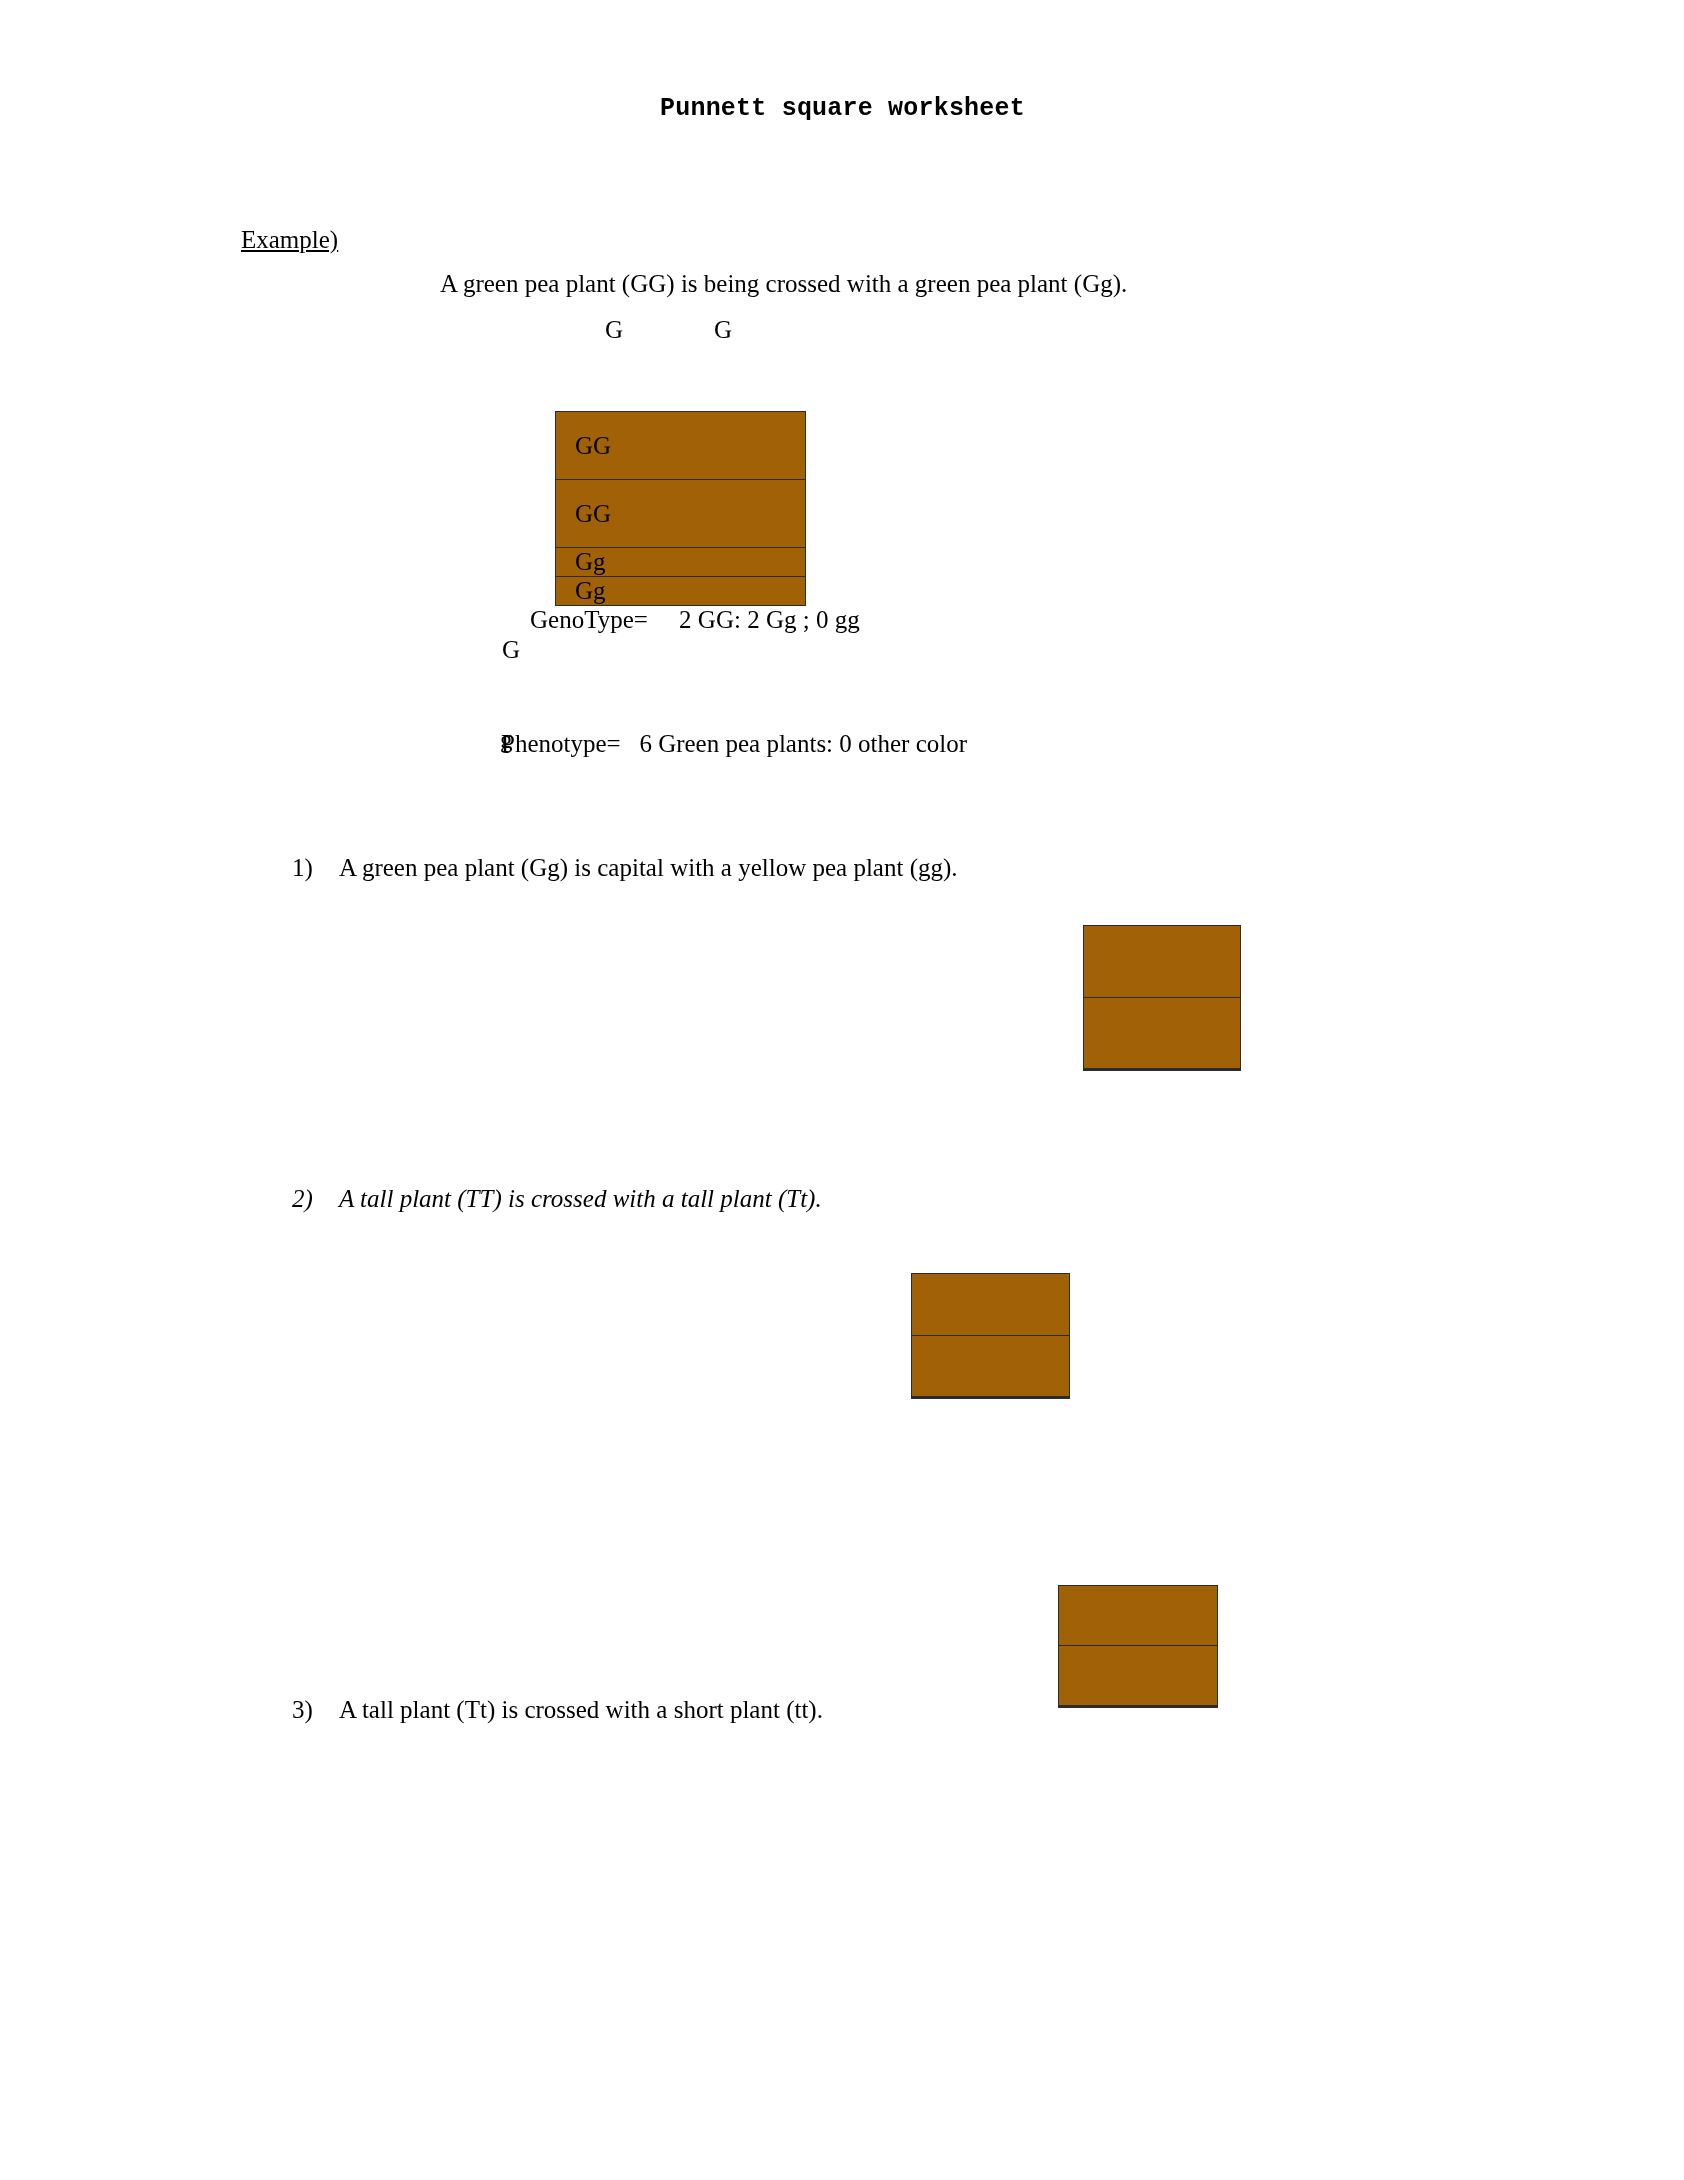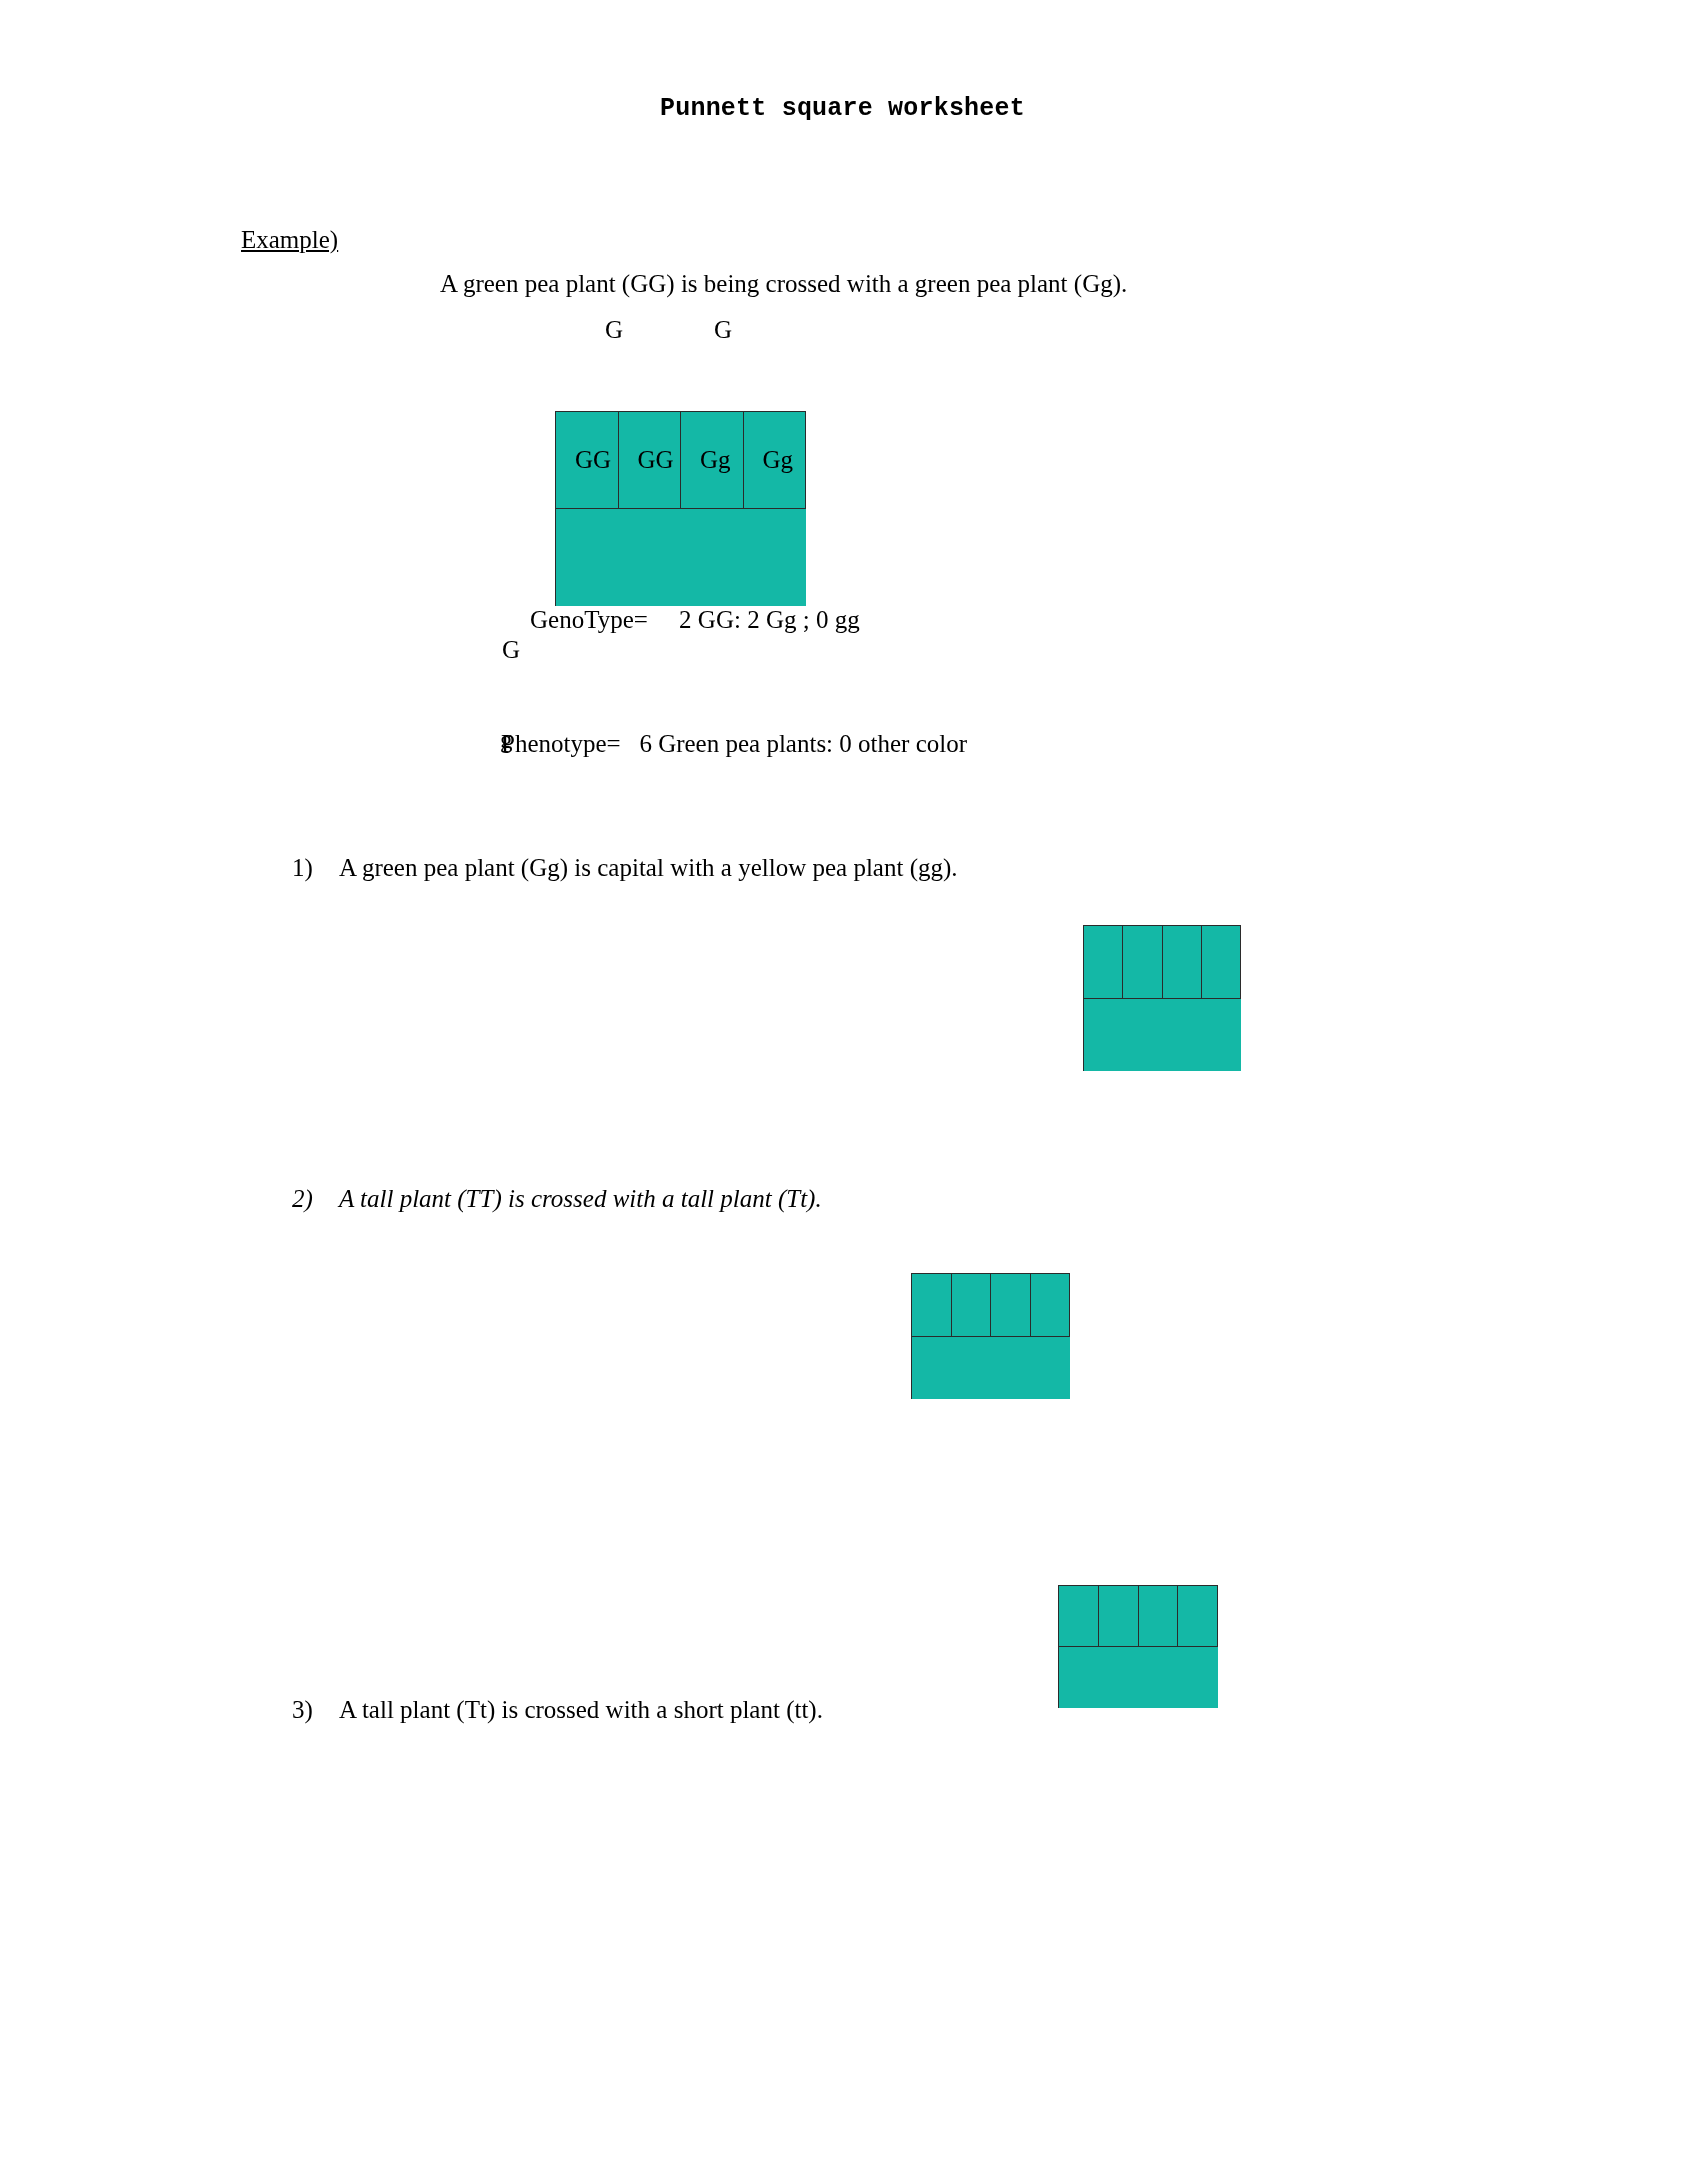--- a/index.html
+++ b/index.html
@@ -74,25 +74,25 @@
   }
   #allele-row-2 {
     left: 500px;
     top: 726px;
     font-size: 25px;
   }
 
   
   .punnett-grid {
     display: grid;
-    grid-template-columns: 1fr 1fr 1fr 1fr;
+    grid-template-columns: 1fr;
     grid-template-rows: 1fr 1fr;
     border-top: 1.7px solid #2b2b2b;
     border-left: 1.7px solid #2b2b2b;
-    background: #14b8a6;
+    background: #a16207;
   }
   .punnett-cell {
     border-right: 1.7px solid #2b2b2b;
     border-bottom: 1.7px solid #2b2b2b;
     font-size: 25px;
     display: flex;
     align-items: center;
     justify-content: flex-start;
     padding-left: 19px;
     box-sizing: border-box;

